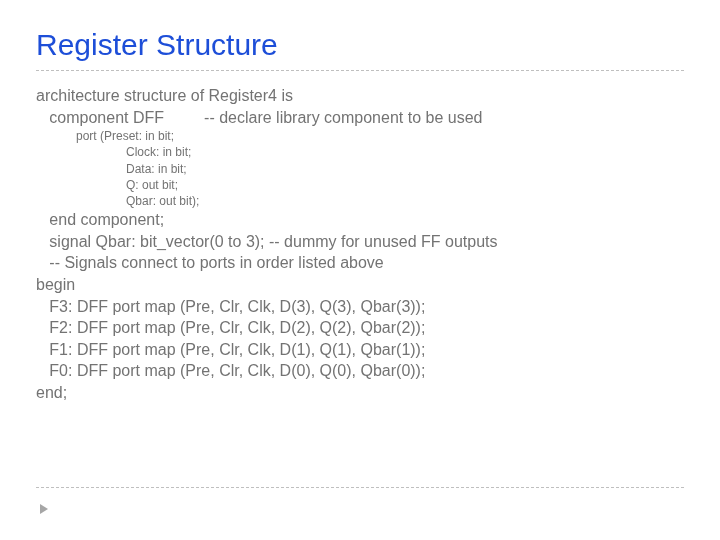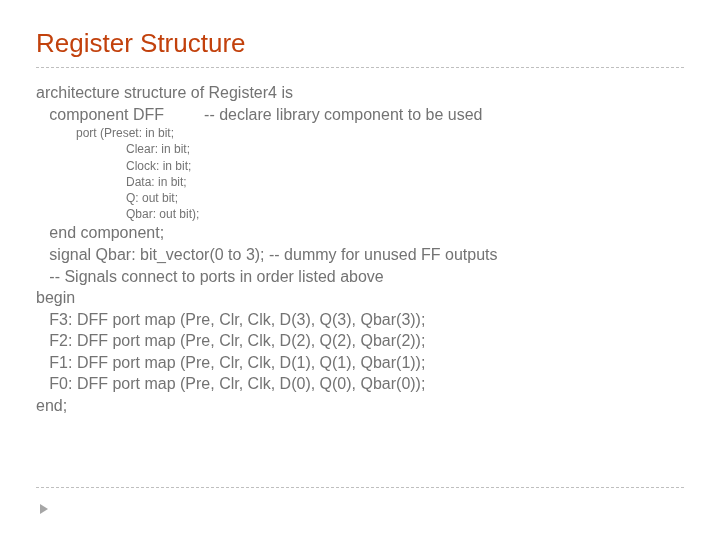--- a/index.html
+++ b/index.html
@@ -12,22 +12,22 @@
     color: #333;
   }
   .slide {
     box-sizing: border-box;
     width: 720px;
     height: 540px;
     padding: 28px 36px 20px 36px;
     position: relative;
   }
   .title {
-    font-size: 26px;
-    color: #c2410c;
+    font-size: 30px;
+    color: #1d4ed8;
     margin: 0 0 8px 0;
     font-weight: normal;
   }
   .dashed-rule {
     border: none;
     border-top: 1px dashed #bfbfbf;
     margin: 4px 0 14px 0;
   }
   .body {
     font-size: 16px;
@@ -67,21 +67,20 @@
 
   <h1 class="title">Register Structure</h1>
   <hr class="dashed-rule">
 
   <div class="body">
     <div class="line">architecture structure of Register4 is</div>
     <div class="line">   component DFF         -- declare library component to be used</div>
 
     <div class="small">
       <div class="port-indent">port (Preset: in bit;</div>
-      <div class="port-indent2">Clear: in bit;</div>
       <div class="port-indent2">Clock: in bit;</div>
       <div class="port-indent2">Data: in bit;</div>
       <div class="port-indent2">Q: out bit;</div>
       <div class="port-indent2">Qbar: out bit);</div>
     </div>
 
     <div class="line">   end component;</div>
     <div class="line">   signal Qbar: bit_vector(0 to 3); -- dummy for unused FF outputs</div>
     <div class="line">   -- Signals connect to ports in order listed above</div>
     <div class="line">begin</div>

